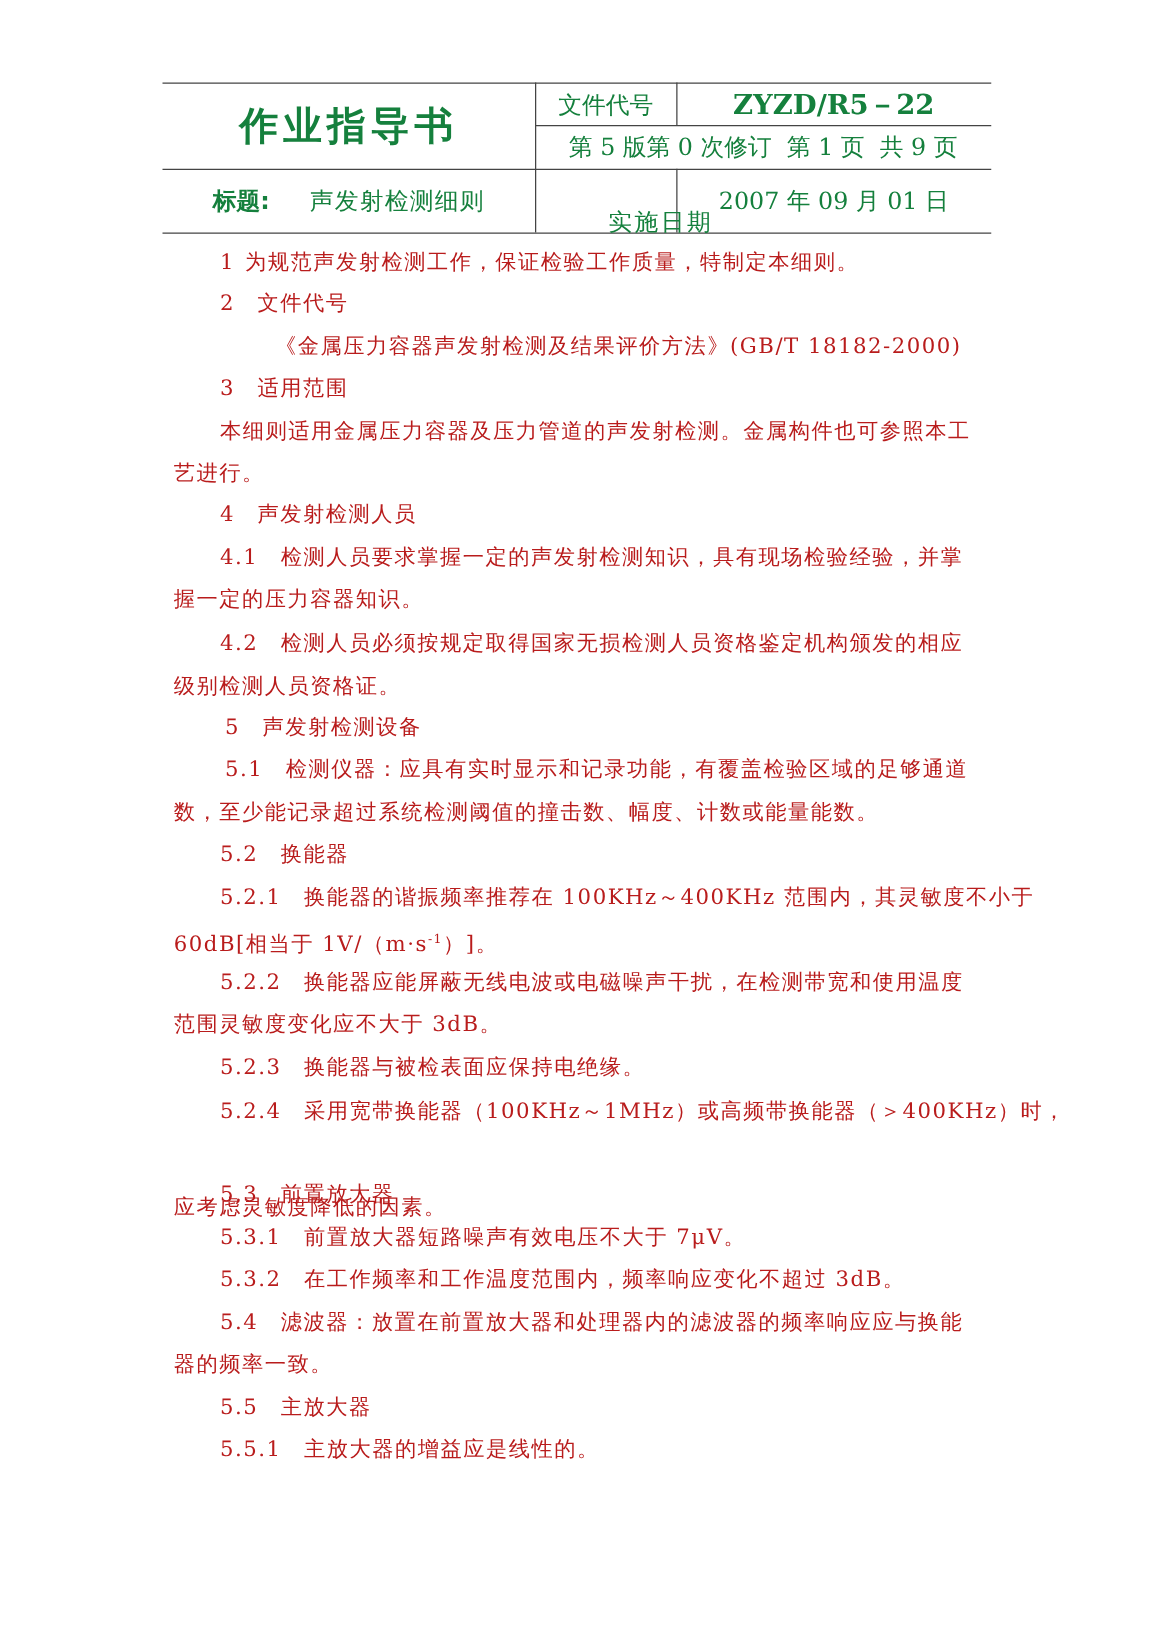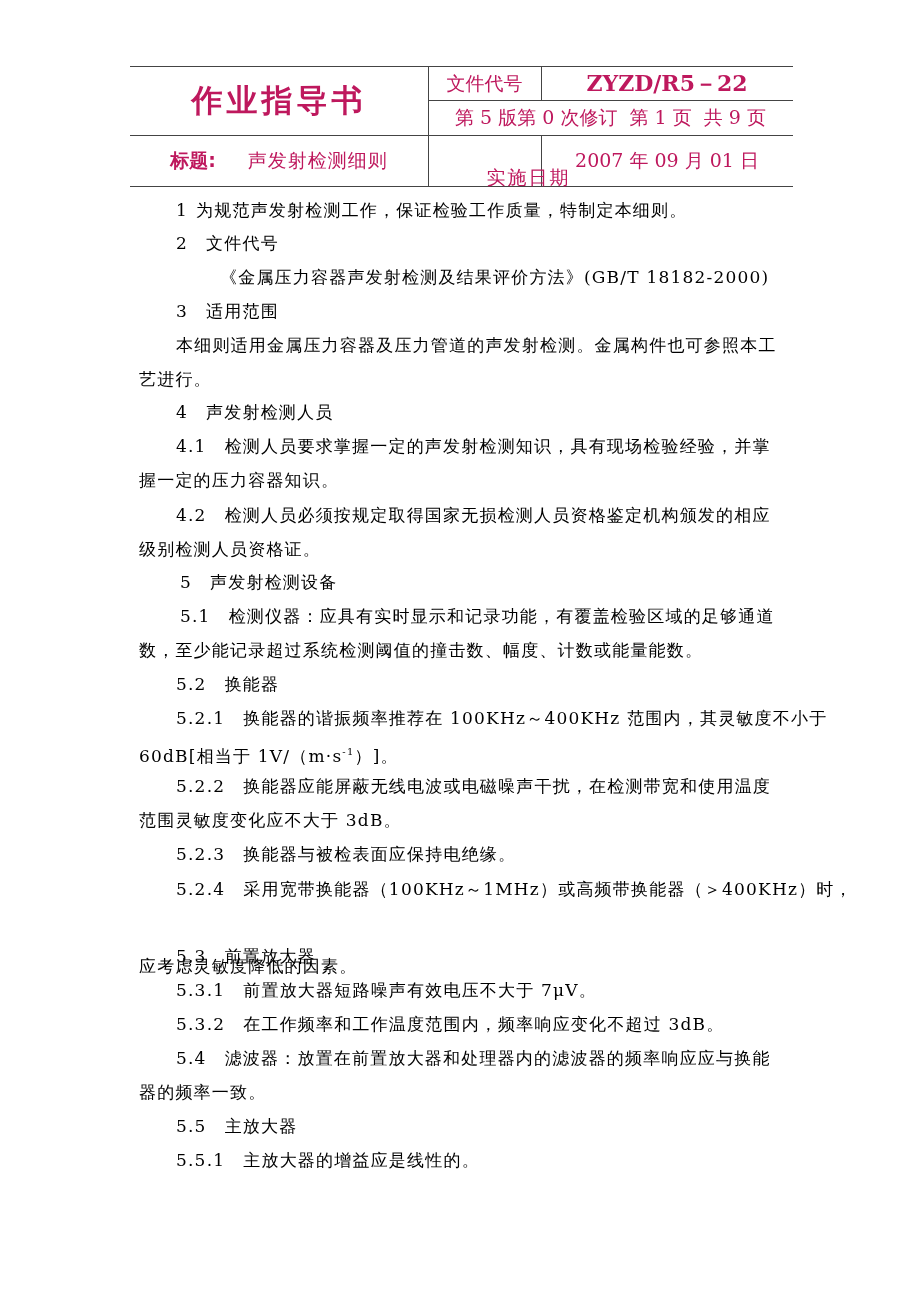--- a/index.html
+++ b/index.html
@@ -1,29 +1,29 @@
 <!DOCTYPE html>
 <html><head>
 <meta charset="utf-8">
 <style>
   html, body { margin: 0; padding: 0; background: #ffffff; }
   body { width: 920px; height: 1302px; position: relative; overflow: hidden;
          font-family: "DejaVu Serif", "Liberation Serif", serif; color: #111; }
   .hline { position: absolute; height: 0; border-top: 1.5px solid #444; }
   .vline { position: absolute; width: 0; border-left: 1.5px solid #444; }
   .cell { position: absolute; display: flex; align-items: center; justify-content: center;
-          white-space: nowrap; color: #be185d; }
+          white-space: nowrap; color: #15803d; }
   .doc-title { font-size: 31px; font-weight: bold; letter-spacing: 4px;
                font-family: "DejaVu Sans", "Liberation Sans", sans-serif; }
   .hdr { font-size: 19px; }
   .hdr-bold { font-size: 22px; font-weight: bold; }
   .subject-label { font-weight: bold; font-size: 19px; margin-right: 32px;
                    font-family: "DejaVu Sans", "Liberation Sans", sans-serif; }
   .line { position: absolute; left: 0; white-space: nowrap; font-size: 17px;
-          letter-spacing: 1.2px; line-height: 34px; height: 34px; color: #000000; }
+          letter-spacing: 1.2px; line-height: 34px; height: 34px; color: #b91c1c; }
   .ind { left: 176px; }
   .ind2 { left: 180px; }
   .cont { left: 139px; }
   .gap { display: inline-block; width: 18px; }
   sup { font-size: 10px; }
 </style>
 </head>
 <body>
 
 <div>

